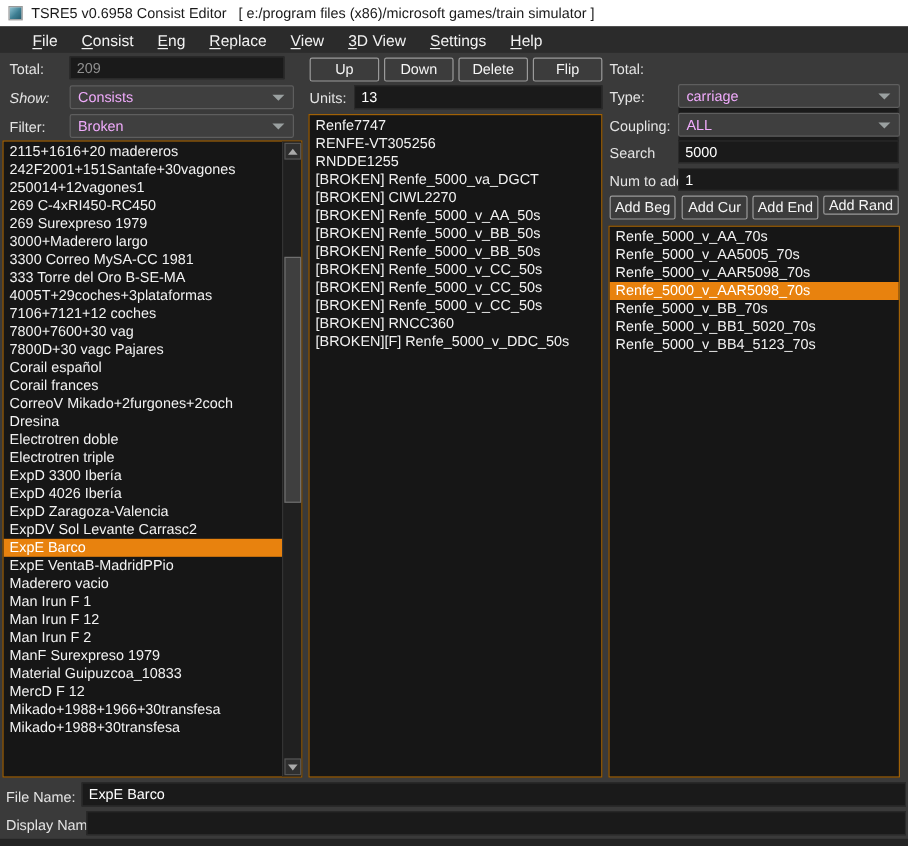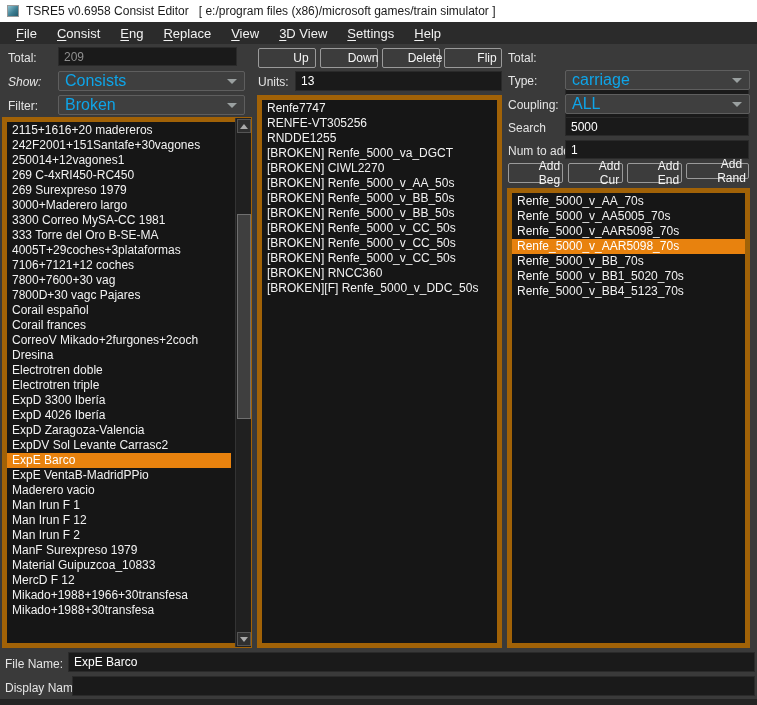--- a/index.html
+++ b/index.html
@@ -17,51 +17,51 @@
   }
   .app-icon {
     width:12px; height:12px; margin:0 7px 0 7px;
     background:linear-gradient(135deg,#8fc3d2 0%,#3e7f93 55%,#245b6d 100%);
     border:1px solid #9a9a9a;
   }
   .title-text { font-size:12px; white-space:pre; color:#1a1a1a; }
   
   .menubar {
     position:absolute; top:22px; left:0; width:757px; height:22px;
-    background:#2b2b2b; display:flex; align-items:center; padding-left:6px;
+    background:#2b2b2b; display:flex; align-items:center; padding-left:17px;
   }
   .menu-item {
     font-size:13px; color:#f2f2f2; padding:2px 10px; cursor:default;
   }
   .menu-item .mn { text-decoration:underline; text-underline-offset:2px; }
   
   .lbl { position:absolute; font-size:12px; color:#e4e4e4; white-space:nowrap; }
   .field {
     position:absolute; background:#1a1a1a; border:1px solid #2a2a2a;
     color:#fff; font-size:12px; font-family:"Liberation Sans",sans-serif;
     padding:0 5px; outline:none;
   }
   .field.dim { color:#8f8f8f; }
   .dropdown {
     position:absolute; background:#3f3f3f; border:1px solid #5e5e5e;
-    border-radius:2px; display:flex; align-items:center; font-size:16px;
-    color:#0ea5e9; padding:0 6px; cursor:default;
+    border-radius:2px; display:flex; align-items:center; font-size:12px;
+    color:#f0abfc; padding:0 6px; cursor:default;
   }
   .dropdown .arrow {
     position:absolute; right:7px; top:50%; margin-top:-2px;
     width:0; height:0; border-left:5px solid transparent;
     border-right:5px solid transparent; border-top:5px solid #9aa0a0;
   }
   .btn {
     position:absolute; background:#3c3c3c; border:1px solid #9a9a9a;
-    border-radius:2px; color:#f5f5f5; font-size:12px; text-align:center;
-    display:flex; align-items:center; justify-content:center; cursor:default;padding-left:28px;
+    border-radius:2px; color:#f5f5f5; font-size:12px; text-align:right;
+    display:flex; align-items:center; justify-content:center; cursor:default;
   }
   .listbox {
-    position:absolute; background:#161616; border:5px solid #a16207;
+    position:absolute; background:#161616; border:1px solid #a16207;
     overflow:hidden; padding-top:1px;
   }
   .row {
     height:15px; line-height:15px; font-size:12px; color:#f2f2f2;
     padding-left:5px; white-space:nowrap; overflow:hidden; cursor:default;
   }
   .row.selected { background:#e8820e; color:#ffffff; }
   #consists-list .row { margin-right:16px; }
   
   .vscroll {

